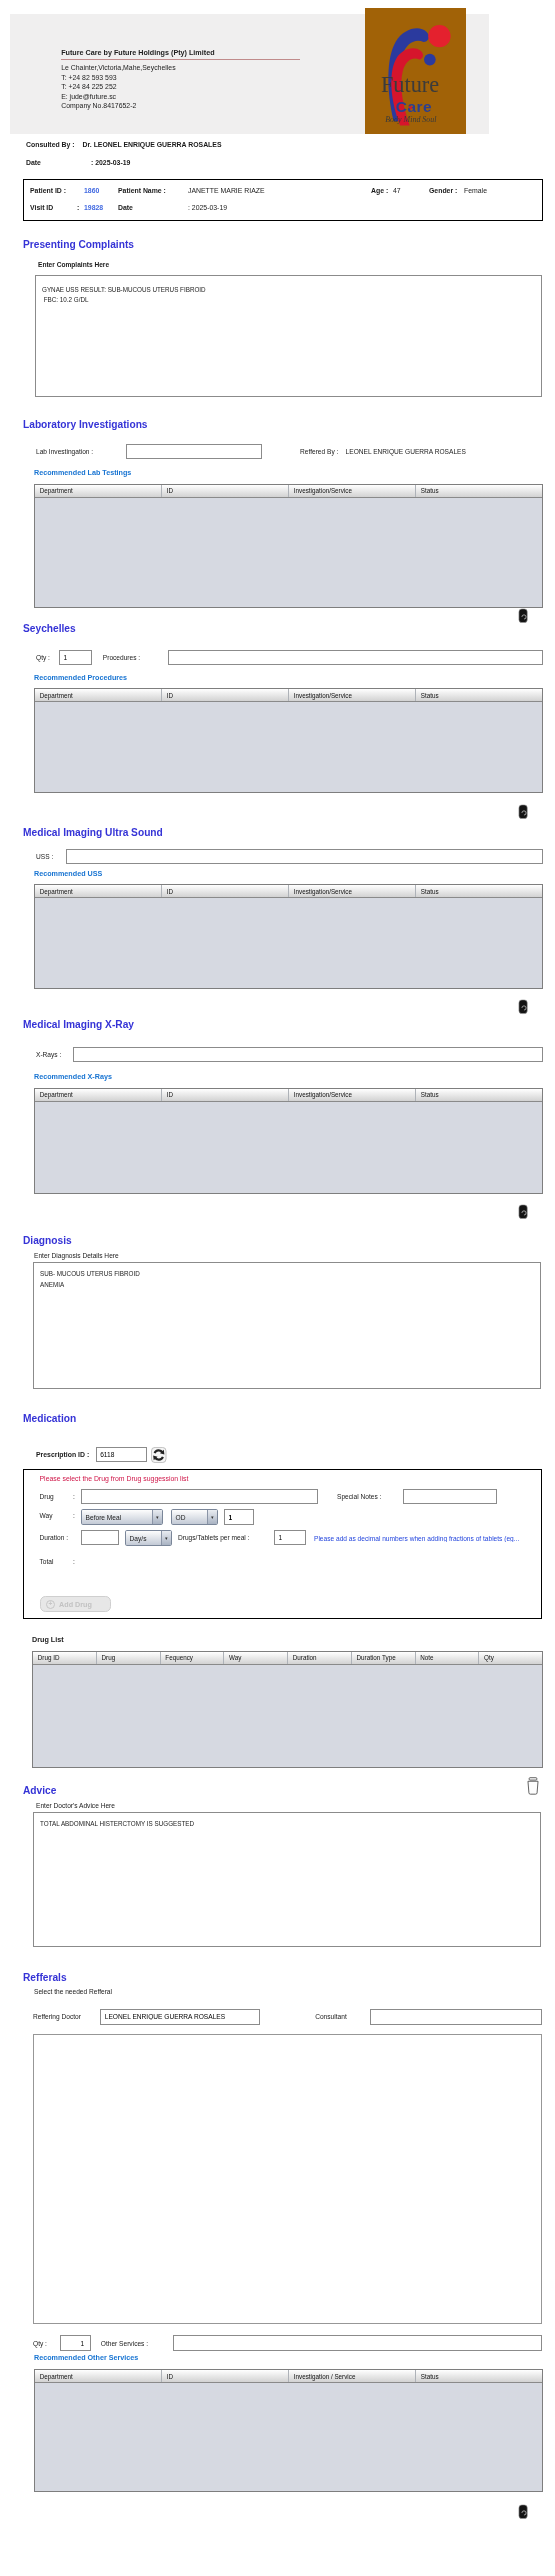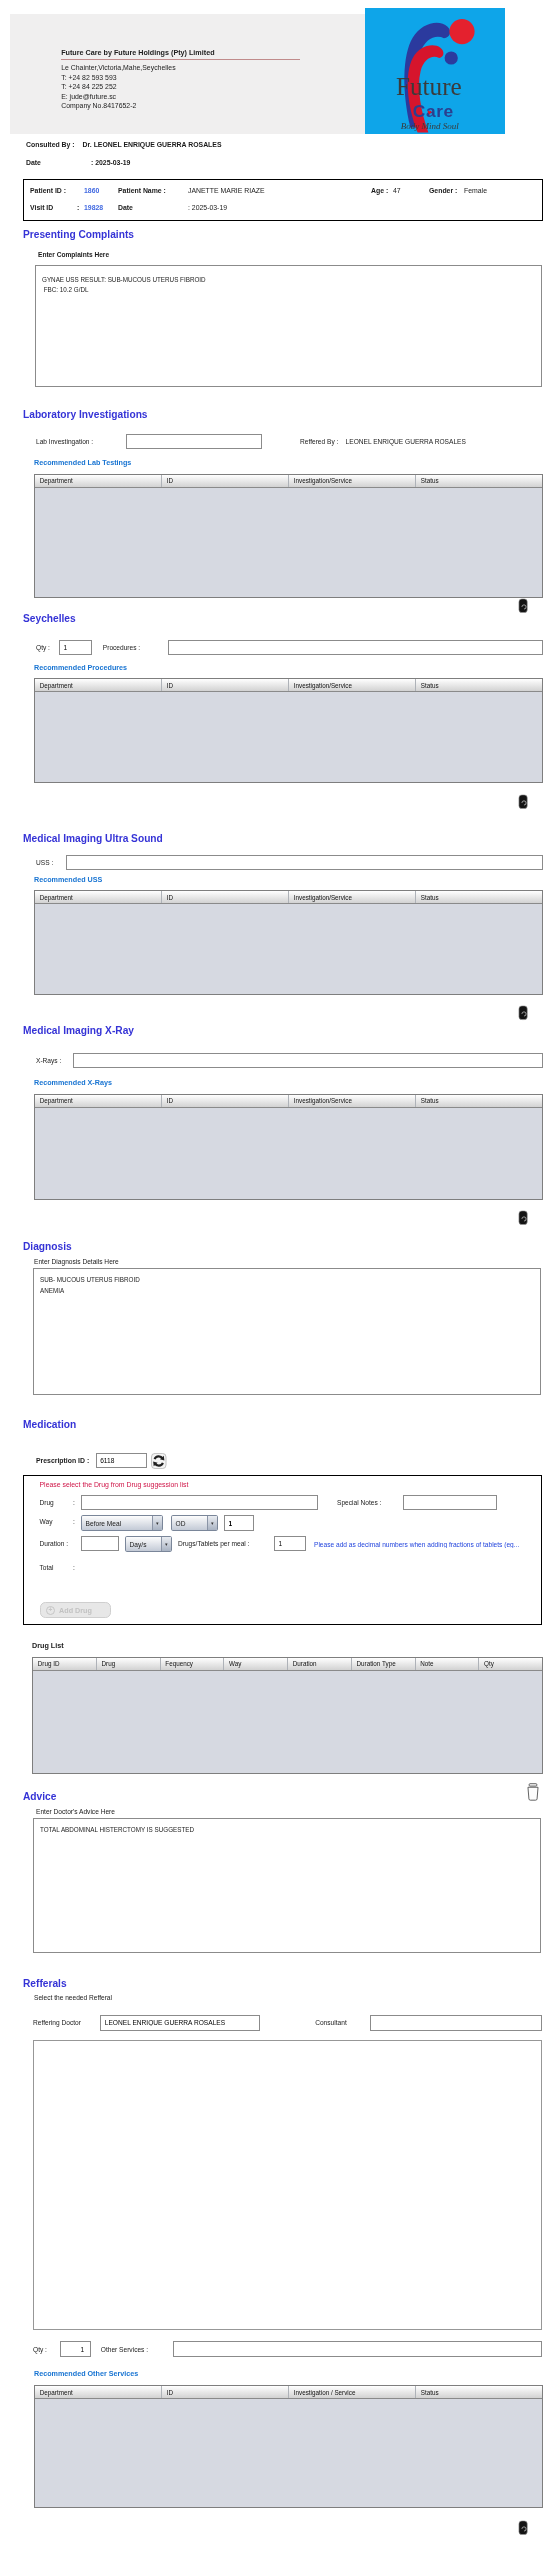--- a/index.html
+++ b/index.html
@@ -5,21 +5,21 @@
   * { box-sizing: border-box; margin: 0; padding: 0; }
   html, body { background: #ffffff; }
   body { font-family: "Liberation Sans", sans-serif; color: #1a1a1a; }
   .page { position: relative; width: 556px; height: 2576px; background: #fff; overflow: hidden; }
 
   
   .header { position: relative; height: 133px; }
   .header-band { position: absolute; left: 10.2px; top: 13.7px; width: 479px; height: 120px; background: #f0efef; }
   .company-info { position: absolute; left: 51px; top: 34px; font-size: 6.9px; line-height: 9.6px; color: #222; }
   .company-name { font-weight: bold; font-size: 7.2px; padding-bottom: 1.8px; border-bottom: 1.2px solid #c08b8b; margin-bottom: 3px; width: 239px; }
-  .logo-box { position: absolute; left: 365px; top: 8.4px; width: 140px; height: 126px; background: #0ea5e9; display: flex; align-items: center; justify-content: center; }
+  .logo-box { position: absolute; left: 365px; top: 8.4px; width: 101px; height: 126px; background: #a16207; display: flex; align-items: center; justify-content: center; }
 
   
   .consult-row { margin: 8.4px 0 0 26px; font-size: 6.9px; font-weight: bold; height: 9px; }
   .consult-row .name { margin-left: 6px; }
   .date-row { margin: 9px 0 0 26px; font-size: 6.9px; font-weight: bold; height: 9px; }
   .date-row .dlabel { display: inline-block; width: 63px; }
   .patient-box { position: relative; margin: 10.2px 0 0 23px; width: 520px; height: 42px; border: 1.2px solid #000; background: #fff; }
   .patient-box span { position: absolute; font-size: 6.9px; white-space: nowrap; }
   .pb-b { font-weight: bold; }
   .pb-blue { color: #4169e1; font-weight: bold; }
@@ -119,21 +119,21 @@
     <span class="prow1" style="left:369px">47</span>
     <span class="prow1 pb-b" style="left:405px">Gender :</span>
     <span class="prow1" style="left:440px">Female</span>
     <span class="prow2 pb-b" style="left:6px">Visit ID</span>
     <span class="prow2 pb-b" style="left:53px">:</span>
     <span class="prow2 pb-blue" style="left:60px">19828</span>
     <span class="prow2 pb-b" style="left:94px">Date</span>
     <span class="prow2" style="left:164px">: 2025-03-19</span>
   </div>
 
-  <div class="sec-h" style="margin-top:8px">Presenting Complaints</div>
+  <div class="sec-h" style="margin-top:18px">Presenting Complaints</div>
   <div class="lbl b" style="margin:10.2px 0 0 38px;height:8.4px">Enter Complaints Here</div>
   <textarea class="txt" style="margin: 6px 0px 0px 35px; width: 507px; height: 122px;" spellcheck="false">GYNAE USS RESULT: SUB-MUCOUS UTERUS FIBROID
  FBC: 10.2 G/DL</textarea>
 
   <div class="sec-h" style="margin-top:21.5px">Laboratory  Investigations</div>
   <div class="frow" style="margin:13px 0 0 36px;width:507px;height:15.5px">
     <span class="lbl" style="width:90px">Lab Investingation :</span>
     <input class="inp" style="width: 136px;">
     <span class="lbl" style="margin-left:38px">Reffered By :</span>
     <span class="lbl" style="margin-left:7.2px">LEONEL ENRIQUE GUERRA ROSALES</span>
@@ -176,21 +176,21 @@
   </div>
   <div class="trash-row" style="margin-top:10.8px">
     <button class="trash-btn">
       <svg width="10.2" height="15.5" viewBox="0 0 17 26">
         <rect x="1.5" y="1.5" width="14" height="23" rx="5" fill="#141414" stroke="#9a9a9a"></rect>
         <path d="M6.5 15 a3.5 3.5 0 1 1 3.5 3.5" stroke="#cfcfcf" stroke-width="1.2" fill="none"></path>
       </svg>
     </button>
   </div>
 
-  <div class="sec-h" style="margin-top:25px">Medical Imaging Ultra Sound</div>
+  <div class="sec-h" style="margin-top:9px">Medical Imaging Ultra Sound</div>
   <div class="frow" style="margin:9.6px 0 0 36px;width:507px;height:16px">
     <span class="lbl" style="width:26px">USS :</span>
     <input class="inp flex1" style="margin-left: 3.6px;">
   </div>
   <div class="sub-link" style="margin-top:4.8px">Recommended USS</div>
   <div class="tbl" style="margin-top:6px">
     <div class="tbl-head">
       <span>Department</span>
       <span>ID</span>
       <span>Investigation/Service</span>
@@ -327,21 +327,21 @@
     <input class="inp flex1" style="margin-left: 7.2px; height: 16px;">
   </div>
   <textarea class="bigbox" spellcheck="false" style=""></textarea>
 
   <div class="frow" style="margin:10.8px 0 0 33px;width:509px;height:16.7px">
     <span class="lbl" style="width:23px">Qty :</span>
     <input class="inp" style="width: 31px; margin-left: 4.2px; height: 16px; text-align: right; padding-right: 6px;" value="1">
     <span class="lbl" style="margin-left:9.6px;width:66px">Other Services :</span>
     <input class="inp flex1" style="margin-left: 6px; height: 16px;">
   </div>
-  <div class="sub-link" style="margin-top:11px">Recommended Other Services</div>
+  <div class="sub-link" style="margin-top:1px">Recommended Other Services</div>
   <div class="tbl" style="margin-top:7.8px">
     <div class="tbl-head">
       <span>Department</span>
       <span>ID</span>
       <span>Investigation / Service</span>
       <span>Status</span>
     </div>
     <div class="tbl-body" style="height:108px"></div>
   </div>
   <div class="trash-row" style="margin-top:11.4px">

